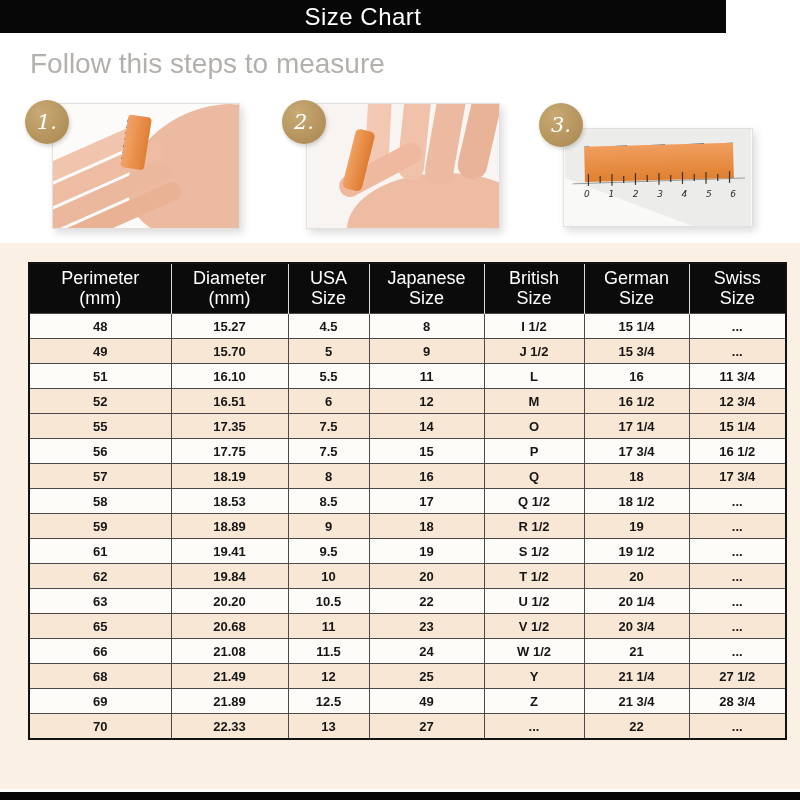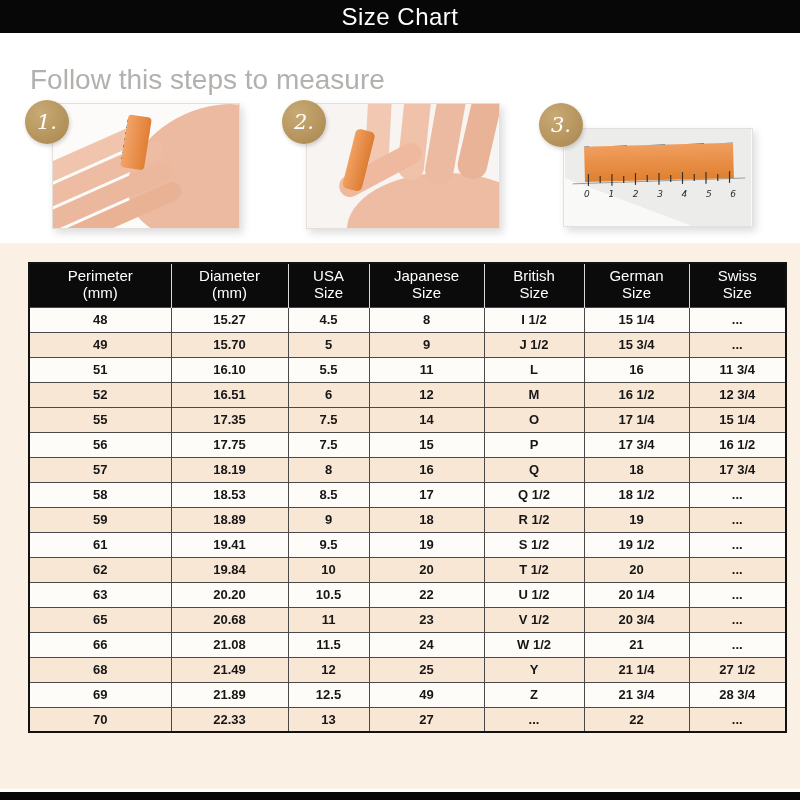--- a/index.html
+++ b/index.html
@@ -2,26 +2,26 @@
 <html><head>
 <meta charset="utf-8">
 <style>
   * { margin:0; padding:0; box-sizing:border-box; }
   html,body { width:800px; height:800px; }
   body { font-family:"Liberation Sans","DejaVu Sans",sans-serif; background:#ffffff; }
 
   .page { position:relative; width:800px; height:800px; background:#ffffff; overflow:hidden; }
 
   
-  .title-bar { position:absolute; top:0; left:0; width:800px; height:33px; background:#070707;
+  .title-bar { position:absolute; top:0; left:0; width:726px; height:33px; background:#070707;
                display:flex; align-items:center; justify-content:center; }
   .title-bar .title { color:#ffffff; font-size:24px; font-weight:400; letter-spacing:0.5px; }
   .bottom-bar { position:absolute; left:0; bottom:0; width:800px; height:8px; background:#070707; }
 
-  .subtitle { position:absolute; top:64px; left:30px; font-size:28px; color:#b3b0ad;
+  .subtitle { position:absolute; top:48px; left:30px; font-size:28px; color:#b3b0ad;
               text-shadow:0 1px 1px rgba(255,255,255,0.8); }
 
   
   .lower-bg { position:absolute; top:243px; left:0; width:800px; height:546px; background:#faf0e4; }
 
   
   .photo { position:absolute; background:#fdfcfb; border:1px solid #e2dfdc;
            box-shadow:3px 4px 8px rgba(0,0,0,0.14); overflow:hidden; }
   #photo1 { left:52px;  top:103px; width:188px; height:126px; }
   #photo2 { left:306px; top:103px; width:194px; height:126px; }
@@ -38,21 +38,21 @@
   #badge3 { left:539px; top:103px; }
 
   .ruler-numbers { position:absolute; left:20px; width:152px; top:60px; display:flex;
                    justify-content:space-between; font-size:9px; font-style:italic;
                    color:#2b2b2b; font-family:"DejaVu Sans",sans-serif; }
 
   
   .size-table { position:absolute; left:28px; top:262px; width:757px;
                 border-collapse:collapse; table-layout:fixed;
                 border:2px solid #121212; }
-  .size-table th { background:#0b0b0b; color:#ffffff; font-weight:400; font-size:15px;
+  .size-table th { background:#0b0b0b; color:#ffffff; font-weight:400; font-size:18px;
                    line-height:1.12; padding:4px 0 5px; border-right:1px solid #d9d9d9;
                    white-space:pre-line; }
   .size-table th:last-child { border-right:1px solid #0b0b0b; }
   .size-table td { height:25px; text-align:center; vertical-align:middle;
                    font-size:13px; font-weight:700; color:#161616;
                    border:1px solid #4a4a4a; padding:0; }
   tr.row-white td { background:#fefcf8; }
   tr.row-peach td { background:#f9e7d6; }
 </style>
 </head>

